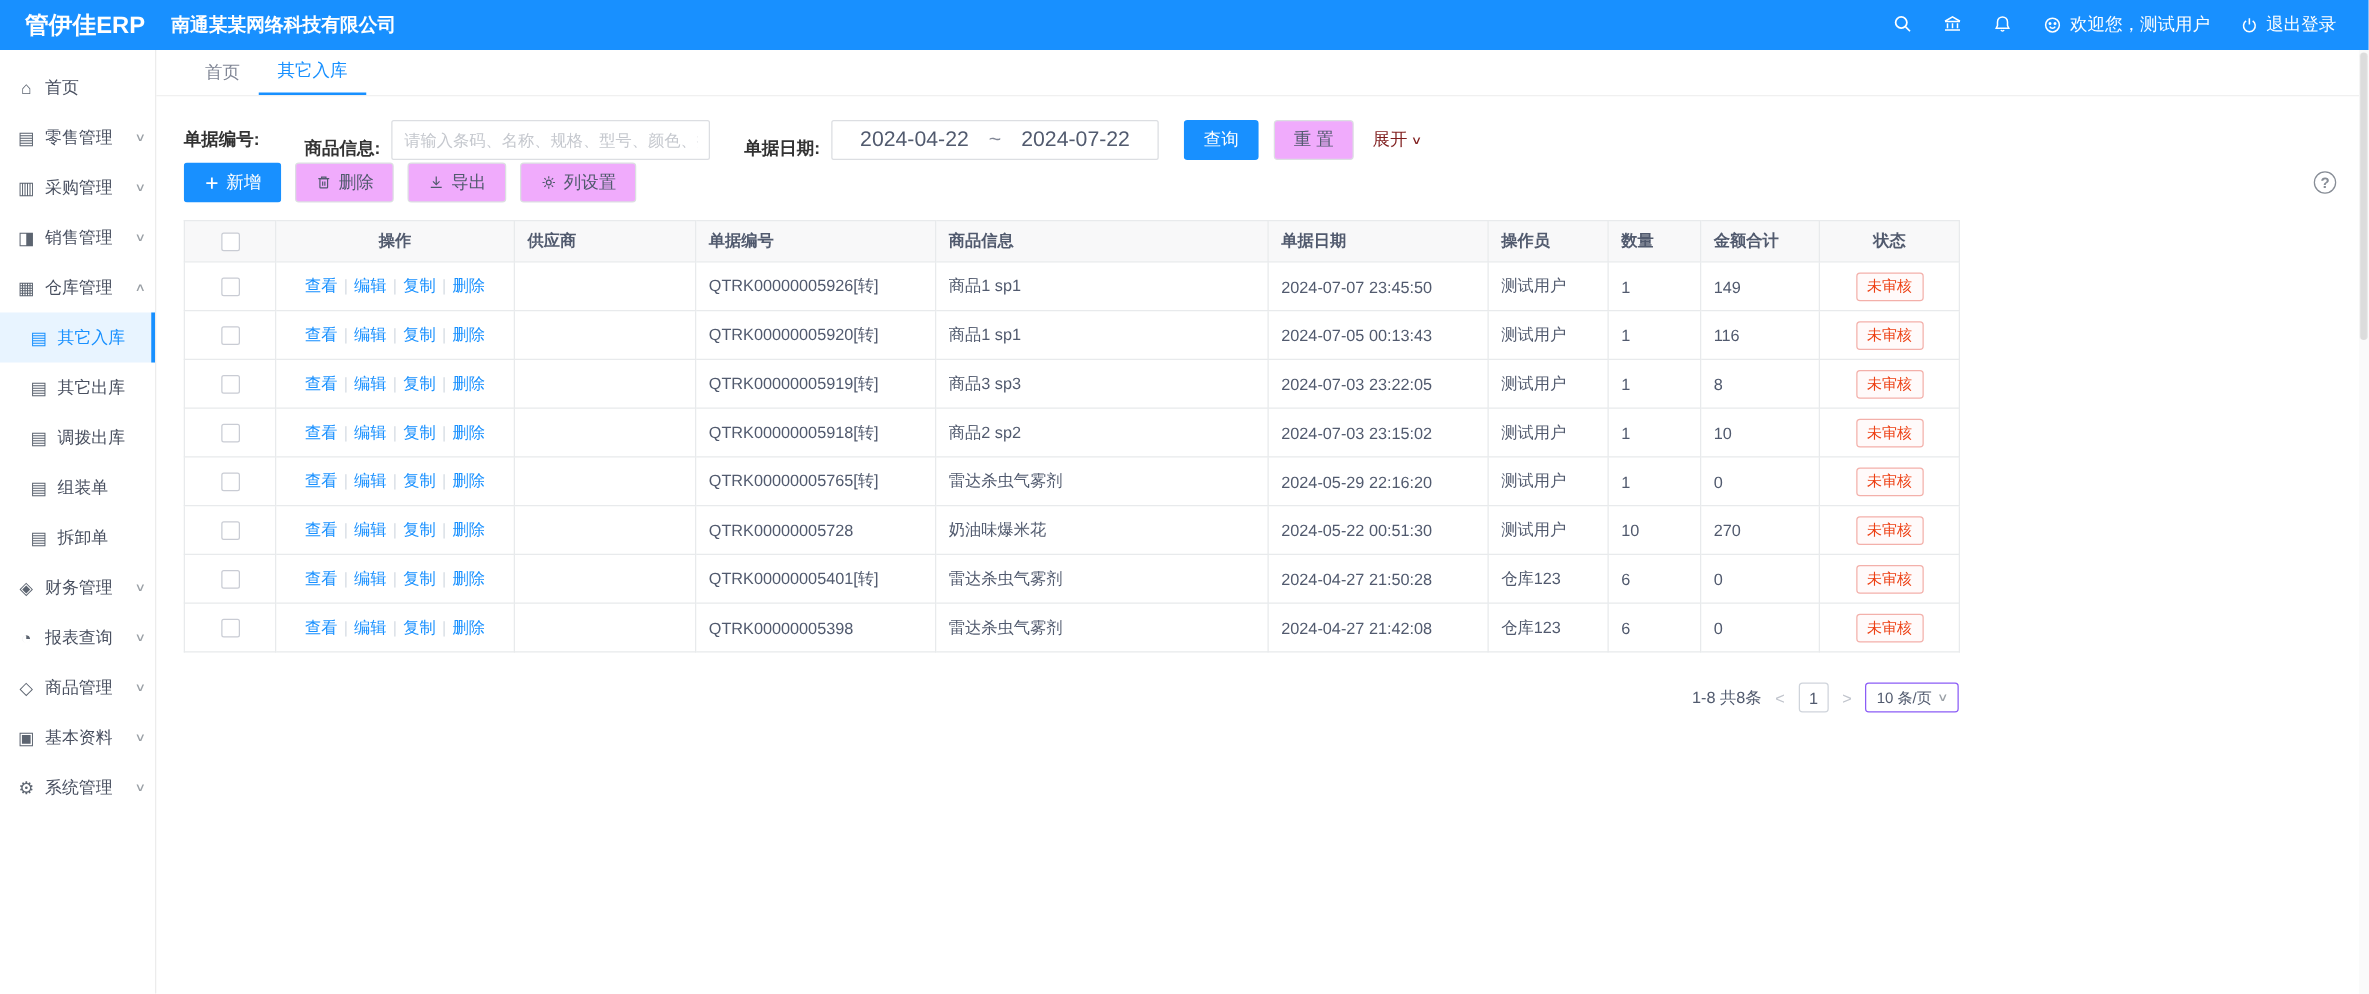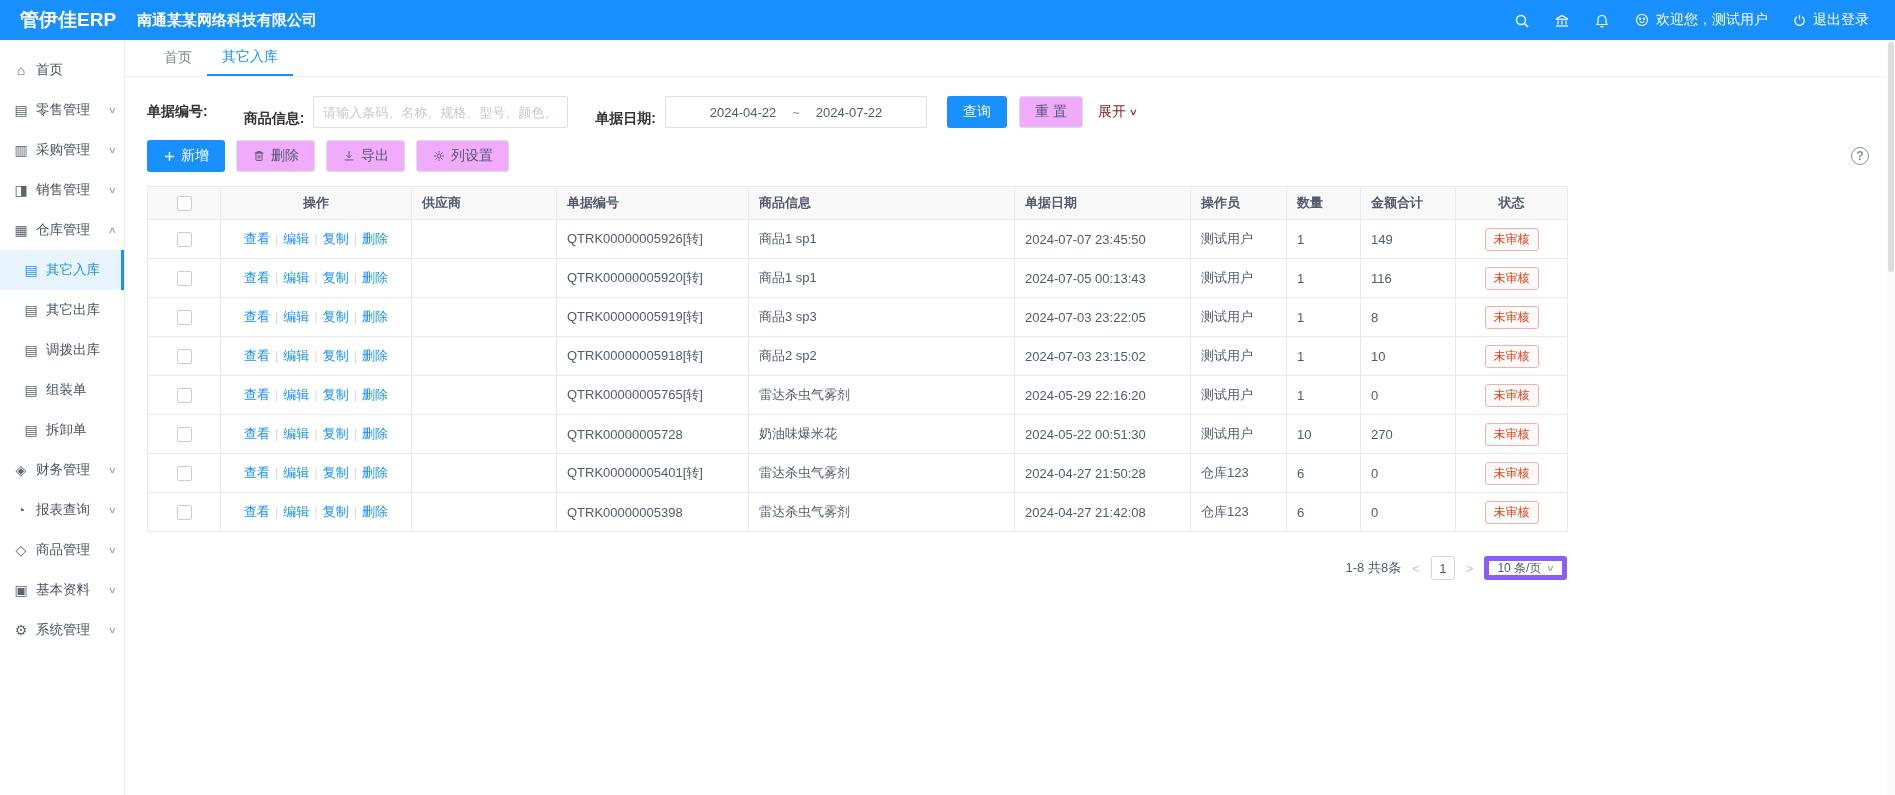--- a/index.html
+++ b/index.html
@@ -3,21 +3,21 @@
 <meta charset="utf-8">
 <style>
   * { margin:0; padding:0; box-sizing:border-box; }
   html,body { width:1895px; height:795px; background:#fff; overflow:hidden;
     font-family:"Liberation Sans","DejaVu Sans",sans-serif; }
 
   
   .header { height:40px; background:#1890ff; display:flex; align-items:center; color:#fff; }
   .logo { width:125px; padding-left:20px; font-size:19px; font-weight:bold; flex:none; white-space:nowrap; }
   .company { margin-left:12px; font-size:15px; font-weight:600; }
-  .header-right { margin-left:auto; display:flex; align-items:flex-end; gap:24px; padding-right:26px; font-size:14px; }
+  .header-right { margin-left:auto; display:flex; align-items:flex-start; gap:24px; padding-right:26px; font-size:14px; }
   .hr-item { display:flex; align-items:center; gap:6px; cursor:pointer; white-space:nowrap; }
   .hicon { display:flex; align-items:center; }
 
   
   .body { display:flex; height:755px; }
   .sidebar { width:125px; flex:none; border-right:1px solid #ececec; padding-top:10px; overflow:hidden; }
   .menu-item { height:40px; display:flex; align-items:center; padding:0 8px 0 12px; font-size:13.5px; color:#495060; cursor:pointer; position:relative; }
   .mi-icon { width:18px; flex:none; font-size:14px; color:#5c6470; margin-right:6px; text-align:center; }
   .mi-label { white-space:nowrap; }
   .chev { margin-left:auto; font-size:9px; color:#9aa0a6; transform:scaleX(1.4); }
@@ -32,48 +32,48 @@
   .tab.active { color:#1890ff; border-bottom:2px solid #1890ff; }
 
   .content { padding:19px 22px; }
 
   
   .filter-row { display:flex; align-items:center; }
   .f-group { display:flex; align-items:flex-end; margin-right:27px; }
   .f-label { font-size:14px; color:#333; font-weight:600; margin-right:9px; white-space:nowrap; }
   .f-input { width:255px; height:32px; border:1px solid #dcdee2; border-radius:2px; padding:0 9px; font-size:13px; color:#515a6e; outline:none; font-family:inherit; }
   .f-input::placeholder { color:#c5c8ce; }
-  .date-box { width:262px; height:32px; border:1px solid #dcdee2; border-radius:2px; display:flex; align-items:center; justify-content:center; gap:16px; font-size:13px; color:#515a6e; cursor:pointer; }
+  .date-box { width:262px; height:32px; border:1px solid #dcdee2; border-radius:2px; display:flex; align-items:center; justify-content:center; gap:16px; font-size:17px; color:#515a6e; cursor:pointer; }
   .btn { height:32px; padding:0 15px; border-radius:3px; font-size:14px; display:inline-flex; align-items:center; gap:5px; cursor:pointer; border:1px solid transparent; background:#f0abfc; font-family:inherit; white-space:nowrap; }
   .btn-primary { background:#1890ff; color:#fff; }
   .btn-default { border-color:#dcdee2; color:#515a6e; }
   .btn + .btn { margin-left:12px; }
   .link-blue { color:#7f1d1d; font-size:14px; margin-left:15px; cursor:pointer; display:inline-flex; align-items:center; gap:4px; white-space:nowrap; }
   .link-chev { font-size:9px; transform:scaleX(1.4); }
 
   
-  .toolbar { display:flex; align-items:center; margin-top:12px; }
+  .toolbar { display:flex; align-items:center; margin-top:2px; }
   .toolbar .btn + .btn { margin-left:11px; }
   .help { margin-left:auto; margin-right:4px; width:18px; height:18px; border:1.6px solid #878d96; border-radius:50%; color:#878d96; font-size:12px; font-weight:bold; display:flex; align-items:center; justify-content:center; cursor:pointer; }
 
   
   .grid { margin-top:14px; width:1420px; border-collapse:collapse; table-layout:fixed; font-size:13px; color:#515a6e; }
   .grid th, .grid td { border:1px solid #e8eaec; padding:0 10px; height:39px; text-align:left; white-space:nowrap; overflow:hidden; }
   .grid th { background:#f8f8f9; height:33px; font-weight:bold; color:#515a6e; }
   .grid .center { text-align:center; }
   .checkbox { display:inline-block; width:15px; height:15px; border:1px solid #c9ccd4; border-radius:2px; background:#fff; vertical-align:middle; cursor:pointer; }
   .action-link { color:#1890ff; cursor:pointer; }
   .sep { color:#d7dde4; margin:0 5px; }
   .status-badge { display:inline-block; padding:2px 8px; border:1px solid #f3b0aa; border-radius:3px; color:#ed4014; font-size:12px; background:#fffafa; }
 
   
   .pager { width:1420px; display:flex; justify-content:flex-end; align-items:center; gap:11px; margin-top:24px; font-size:13px; color:#515a6e; }
   .page-arrow { color:#c0c4cc; cursor:pointer; font-size:13px; }
   .page-num { min-width:24px; height:24px; border:1px solid #cfd4db; border-radius:3px; background:#fff; display:flex; align-items:center; justify-content:center; cursor:pointer; }
-  .page-size { height:24px; border:5px solid #8b5cf6; border-radius:3px; background:#fff; display:flex; align-items:center; gap:6px; padding:0 8px; font-size:12px; cursor:pointer; }
+  .page-size { height:24px; border:1px solid #8b5cf6; border-radius:3px; background:#fff; display:flex; align-items:center; gap:6px; padding:0 8px; font-size:12px; cursor:pointer; }
   .ps-chev { font-size:9px; color:#9aa0a6; transform:scaleX(1.4); }
 
   
   .scrollbar { position:fixed; top:40px; right:0; bottom:0; width:8px; background:#fafafa; }
   .scroll-thumb { position:absolute; top:2px; right:1px; width:6px; height:230px; border-radius:3px; background:#dcdcdc; }
 
   svg { display:block; }
 </style>
 </head>
 <body>

